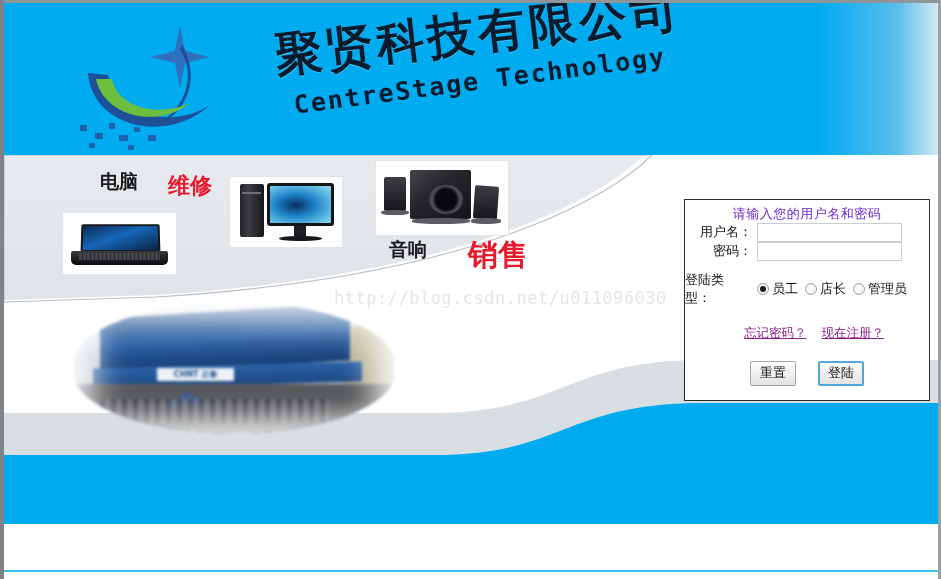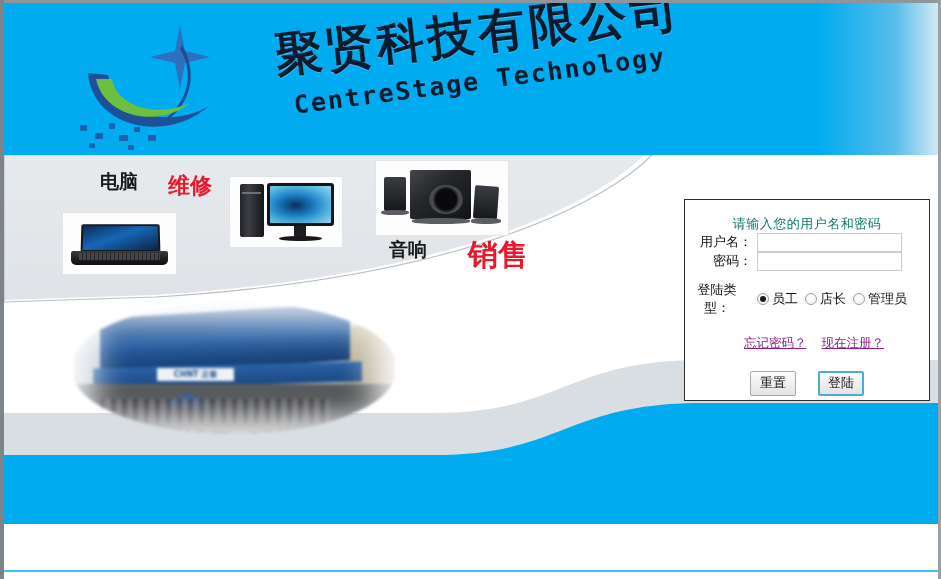--- a/index.html
+++ b/index.html
@@ -193,36 +193,36 @@
 
   
   .login-box {
     position:absolute; left:684px; top:199px;
     width:246px; height:202px;
     background:#ffffff;
     border:1px solid #2c2c2c;
     z-index:6;
   }
   .login-title {
-    text-align:center; font-size:13px; color:#0f766e; margin-top:15px; letter-spacing:.5px;
+    text-align:center; font-size:13px; color:#6d28d9; margin-top:5px; letter-spacing:.5px;
   }
   .field-row { display:flex; align-items:flex-start; }
   .field-row .lbl {
     width:72px; text-align:right; font-size:13px; color:#111; padding-right:5px;
   }
   .field-row input[type=text], .field-row input[type=password] {
     width:145px; height:19px;
     border:1px solid #c9cdd1;
     background:#fff;
     font-size:12px; padding:1px 3px;
     font-family:"DejaVu Sans","Liberation Sans",sans-serif;
     outline:none;
   }
   .type-row { display:flex; align-items:center; margin-top:10px; }
-  .type-row .lbl { width:72px; text-align:center; font-size:13px; color:#111; padding-right:8px; }
+  .type-row .lbl { width:72px; text-align:left; font-size:13px; color:#111; padding-right:8px; }
   .radio-opt { display:flex; align-items:center; margin-right:7px; font-size:13px; color:#111; }
   .radio-dot {
     width:12px; height:12px; border-radius:50%;
     border:1px solid #9aa0a6;
     background: radial-gradient(circle at 50% 38%, #ffffff 0%, #eceff1 100%);
     margin-right:3px; position:relative; flex:0 0 auto;
   }
   .radio-dot.on::after {
     content:""; position:absolute; left:50%; top:50%;
     width:6px; height:6px; margin:-3px 0 0 -3px;
@@ -354,20 +354,21 @@
       <div class="store-ground"></div>
       <div class="store-awning"></div>
       <div class="store-people"></div>
       <div class="store-sign"></div>
       <div class="store-sign-txt">CHNT 正泰</div>
       <div class="store-vignette"></div>
     </div>
 
   </div>
 
+  <div class="watermark">http://blog.csdn.net/u011096030</div>
 
   <div class="login-box">
 
     <div class="login-title">请输入您的用户名和密码</div>
 
     <div class="field-row">
       <div class="lbl">用户名：</div>
       <input type="text" value="" style="">
     </div>
 

